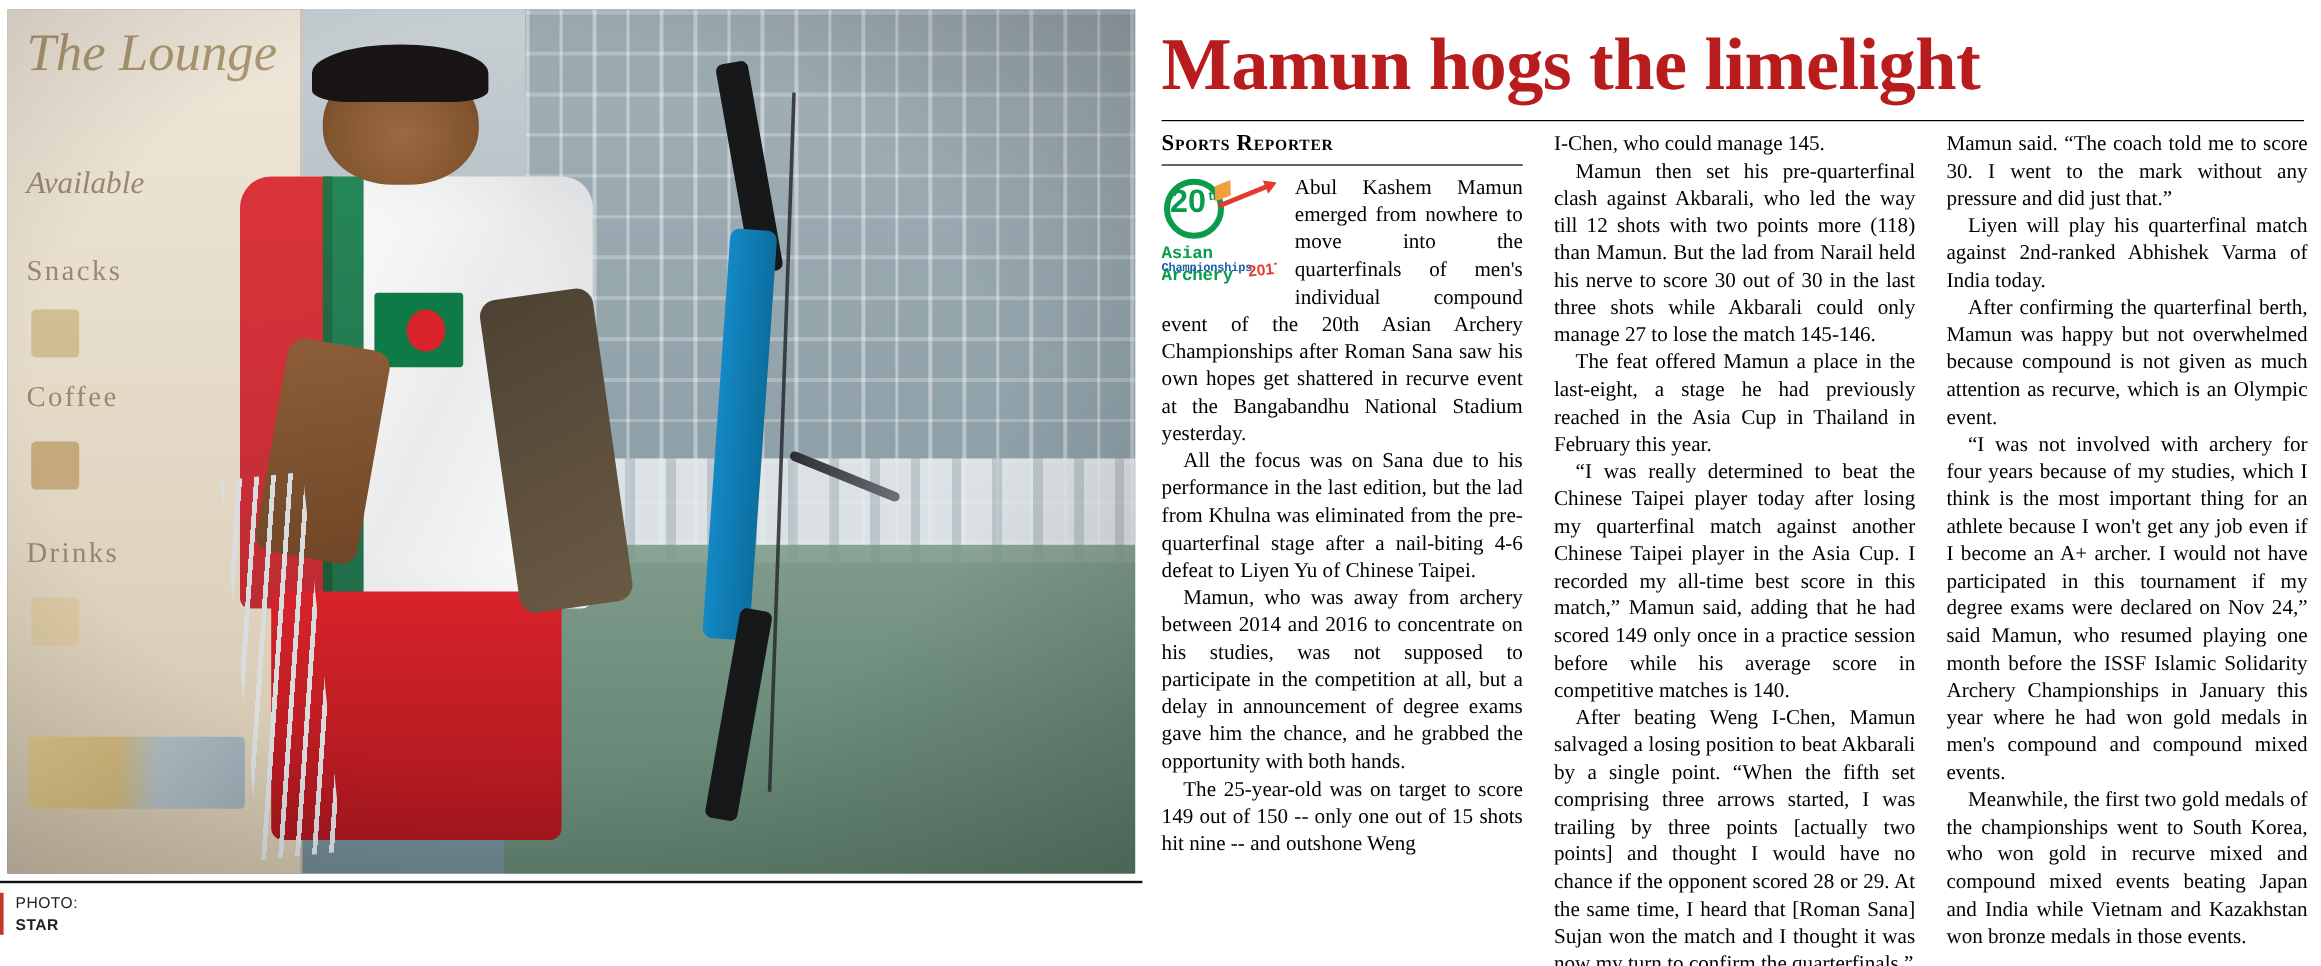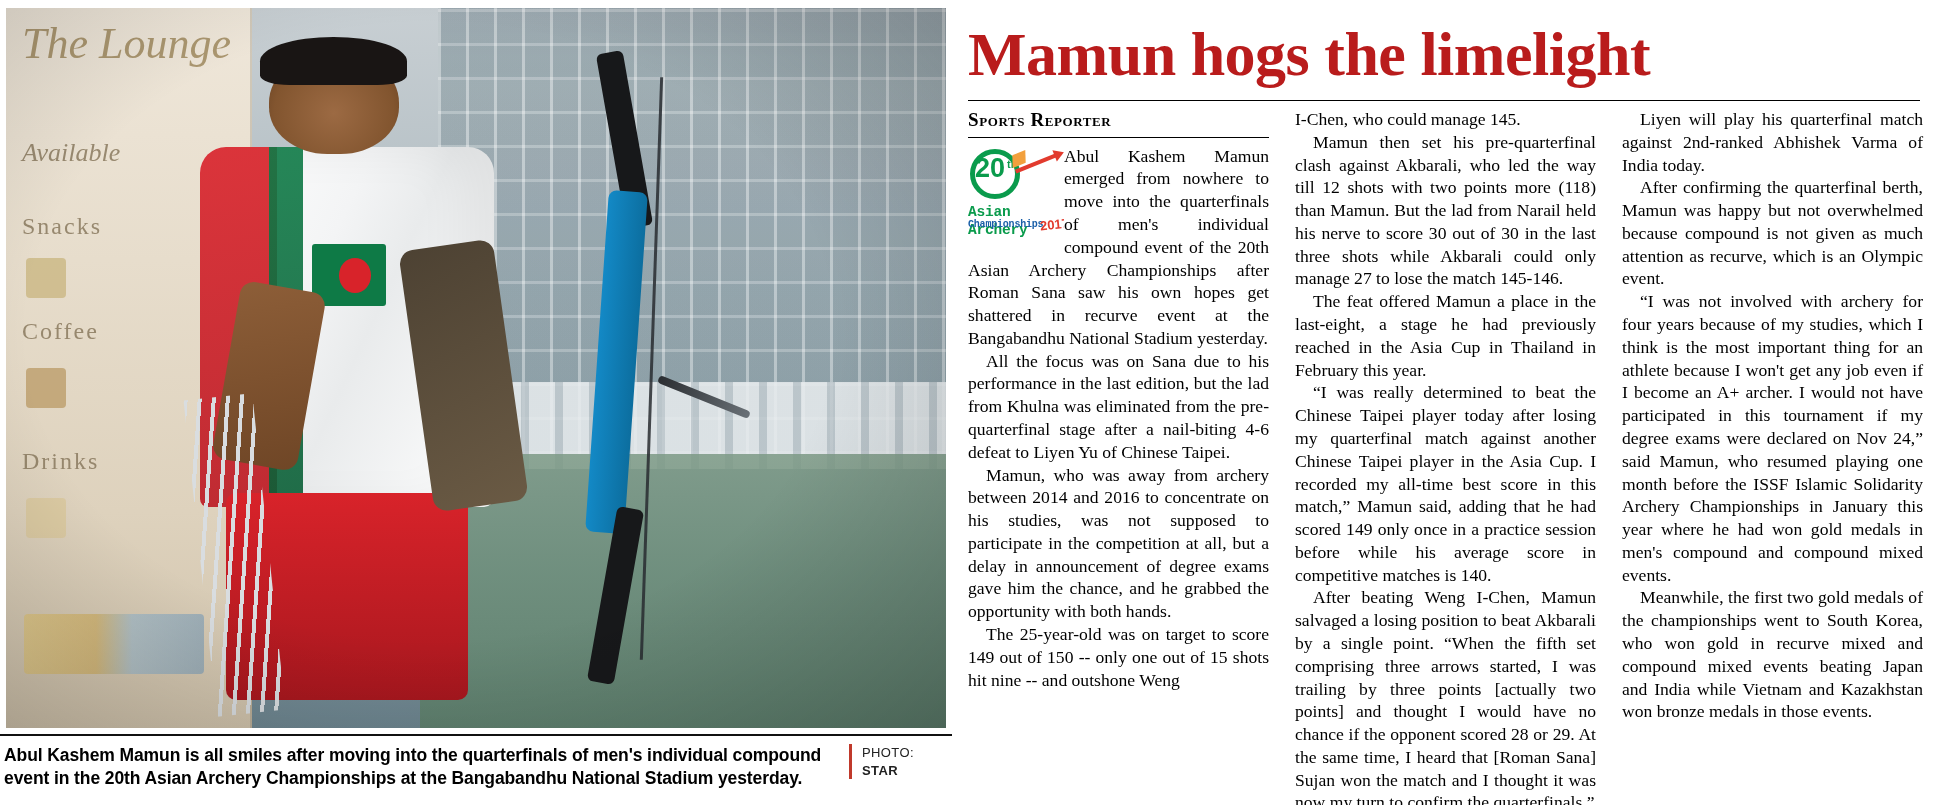--- a/index.html
+++ b/index.html
@@ -284,21 +284,21 @@
     height: 1px;
     background: #000;
     margin-bottom: 7px;
   }
 
   
   .logo {
     float: left;
     width: 96px;
     height: 96px;
-    margin: 2px 0 2px 0;
+    margin: 2px 15px 2px 0;
     position: relative;
     overflow: hidden;
   }
   .logo-ring {
     position: absolute; left: 2px; top: 2px;
     width: 50px; height: 50px;
     border-radius: 50%;
     border: 5px solid #0a9b4c;
     box-sizing: border-box;
   }
@@ -395,21 +395,20 @@
         <div class="ph-bow-string"></div>
         <div class="ph-stab"></div>
       </div>
 
       <div class="ph-vignette"></div>
     </div>
 
     <div class="caption-rule"></div>
 
     <div class="caption-wrap">
-      <div class="caption-text">Abul Kashem Mamun is all smiles after moving into the quarterfinals of men's individual compound event in the 20th Asian Archery Championships at the Bangabandhu National Stadium yesterday.</div>
       <div class="photo-credit">
         <span class="credit-label">PHOTO:</span>
         <span class="credit-name">STAR</span>
       </div>
     </div>
   </div>
 
   <div class="headline">Mamun hogs the limelight</div>
   <div class="headline-rule"></div>
 
@@ -438,20 +437,21 @@
 
     <div class="col">
       <p class="first">I-Chen, who could manage 145.</p>
       <p>Mamun then set his pre-quarterfinal clash against Akbarali, who led the way till 12 shots with two points more (118) than Mamun. But the lad from Narail held his nerve to score 30 out of 30 in the last three shots while Akbarali could only manage 27 to lose the match 145-146.</p>
       <p>The feat offered Mamun a place in the last-eight, a stage he had previously reached in the Asia Cup in Thailand in February this year.</p>
       <p>“I was really determined to beat the Chinese Taipei player today after losing my quarterfinal match against another Chinese Taipei player in the Asia Cup. I recorded my all-time best score in this match,” Mamun said, adding that he had scored 149 only once in a practice session before while his average score in competitive matches is 140.</p>
       <p>After beating Weng I-Chen, Mamun salvaged a losing position to beat Akbarali by a single point.     “When the fifth set comprising three arrows started, I was trailing by three points [actually two points] and thought I would have no chance if the opponent scored 28 or 29. At the same time, I heard that [Roman Sana] Sujan won the match and I thought it was now my turn to confirm the quarterfinals,”</p>
     </div>
 
     <div class="col">
+      <p class="first">Mamun said. “The coach told me to score 30. I went to the mark without any pressure and did just that.”</p>
       <p>Liyen will play his quarterfinal match against 2nd-ranked Abhishek Varma of India today.</p>
       <p>After confirming the quarterfinal berth, Mamun was happy but not overwhelmed because compound is not given as much attention as recurve, which is an Olympic event.</p>
       <p>“I was not involved with archery for four years because of my studies, which I think is the most important thing for an athlete because I won't get any job even if I become an A+ archer. I would not have participated in this tournament if my degree exams were declared on Nov 24,” said Mamun, who resumed playing one month before the ISSF Islamic Solidarity Archery Championships in January this year where he had won gold medals in men's compound and compound mixed events.</p>
       <p>Meanwhile, the first two gold medals of the championships went to South Korea, who won gold in recurve mixed and compound mixed events beating Japan and India while Vietnam and Kazakhstan won bronze medals in those events.</p>
     </div>
 
   </div>
 </div>
 
 </body></html>

